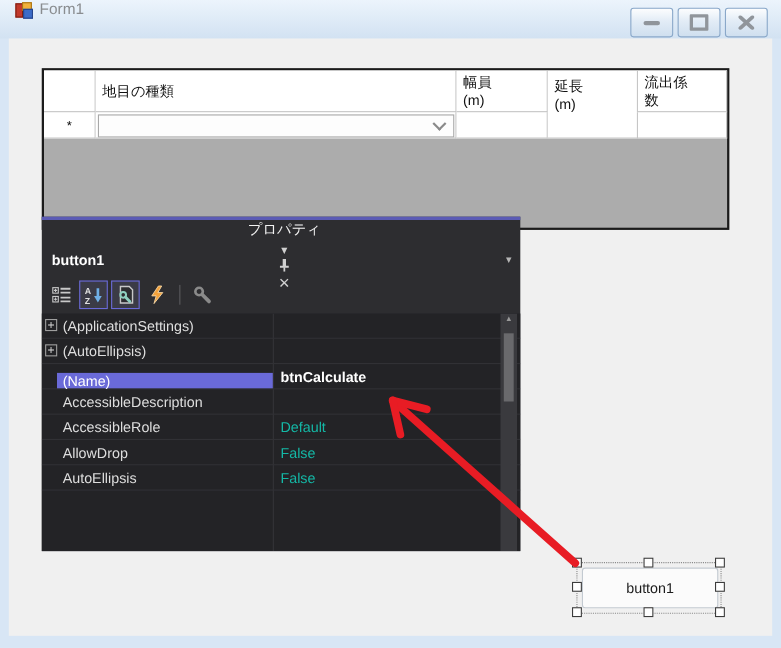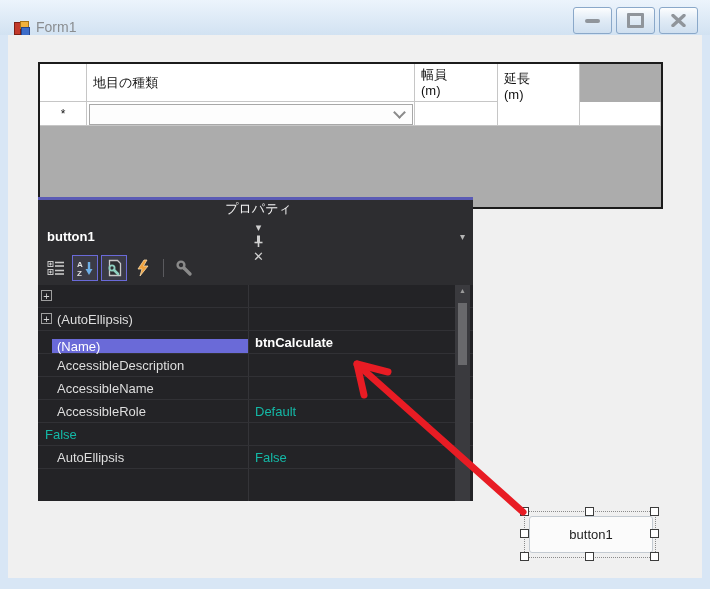--- a/index.html
+++ b/index.html
@@ -1,21 +1,21 @@
 <!DOCTYPE html>
 <html><head>
 <meta charset="utf-8">
 <style>
   html,body{margin:0;padding:0;}
   body{font-family:"Liberation Sans",sans-serif;background:#e9eef4;}
   .stage{position:relative;width:710px;height:589px;background:#d8e6f5;overflow:hidden;}
 
   
   .titlebar{position:absolute;left:0;top:0;width:710px;height:35px;
-    background:linear-gradient(#ecf4fc,#d2e2f2);display:flex;align-items:flex-end;}
+    background:linear-gradient(#ecf4fc,#d2e2f2);display:flex;align-items:flex-start;}
   .formicon{width:16px;height:16px;margin-left:13px;position:relative;flex:0 0 auto;}
   .formicon .r{position:absolute;left:1px;top:3px;width:5px;height:11px;background:#c2392b;border:1px solid #7e2015;}
   .formicon .y{position:absolute;left:7px;top:2px;width:7px;height:6px;background:#f0b13c;border:1px solid #a97414;}
   .formicon .b{position:absolute;left:8px;top:8px;width:7px;height:7px;background:#3c6cc8;border:1px solid #24448c;}
   .wtitle{margin-left:7px;font-size:14px;color:#8a8d90;}
   .capbtns{position:absolute;right:12px;top:7px;display:flex;gap:4px;}
   .capbtn{width:37px;height:25px;border:1px solid #8aa8c9;border-radius:3px;
     background:linear-gradient(#fcfdfe,#e2ecf6 45%,#cfdfef);display:flex;align-items:center;justify-content:center;cursor:pointer;}
   .glyph-min{width:15px;height:4px;background:#90959b;border-radius:2px;}
   .glyph-max{width:11px;height:9px;border:3px solid #90959b;border-radius:1px;}
@@ -104,20 +104,22 @@
 
   <div class="content"></div>
 
   <div class="grid">
     <div class="gcell rowhdr" style="left:0;top:0;width:47px;height:38px;"></div>
     <div class="gcell ghead" style="left:47px;top:0;width:328px;height:38px;">地目の種類</div>
     <div class="gcell ghead" style="left:375px;top:0;width:83px;height:38px;">幅員
 (m)</div>
     <div class="gcell ghead" style="left:458px;top:0;width:82px;height:46px;">延長
 (m)</div>
+    <div class="gcell ghead" style="left:540px;top:0;width:81px;height:38px;">流出係
+数</div>
 
     <div class="gcell rowhdr" style="left:0;top:38px;width:47px;height:24px;font-size:12px;">*</div>
     <div class="gcell" style="left:47px;top:38px;width:328px;height:24px;">
       <div class="combo">
         <span class="chev"></span>
       </div>
     </div>
     <div class="gcell" style="left:375px;top:38px;width:83px;height:24px;"></div>
     <div class="gcell" style="left:458px;top:38px;width:82px;height:24px;"></div>
     <div class="gcell" style="left:540px;top:38px;width:81px;height:24px;"></div>
@@ -184,44 +186,42 @@
           <line x1="9" y1="9" x2="15" y2="15" stroke="#8a8a8a" stroke-width="3.4" stroke-linecap="round"></line>
         </svg>
       </span>
     </div>
 
     <div class="prows">
       <div class="vdiv"></div>
 
       <div class="prow">
         <span class="expbox">+</span>
+        <span class="pname">(ApplicationSettings)</span>
         <span class="pvalue"></span>
       </div>
       <div class="prow">
         <span class="expbox">+</span>
         <span class="pname">(AutoEllipsis)</span>
         <span class="pvalue"></span>
       </div>
       <div class="prow selected">
         <span class="pname">(Name)</span>
         <span class="pvalue">btnCalculate</span>
       </div>
       <div class="prow">
         <span class="pname">AccessibleDescription</span>
         <span class="pvalue"></span>
       </div>
       <div class="prow">
-        <span class="pname">AccessibleName</span>
-        <span class="pvalue"></span>
-      </div>
-      <div class="prow">
         <span class="pname">AccessibleRole</span>
         <span class="pvalue">Default</span>
       </div>
       <div class="prow">
+        <span class="pname">AllowDrop</span>
         <span class="pvalue">False</span>
       </div>
       <div class="prow">
         <span class="pname">AutoEllipsis</span>
         <span class="pvalue">False</span>
       </div>
       <div class="prow" style="border-bottom:none;height:9px;"></div>
 
       <div class="pscroll">
         <div class="sarrow">▲</div>

